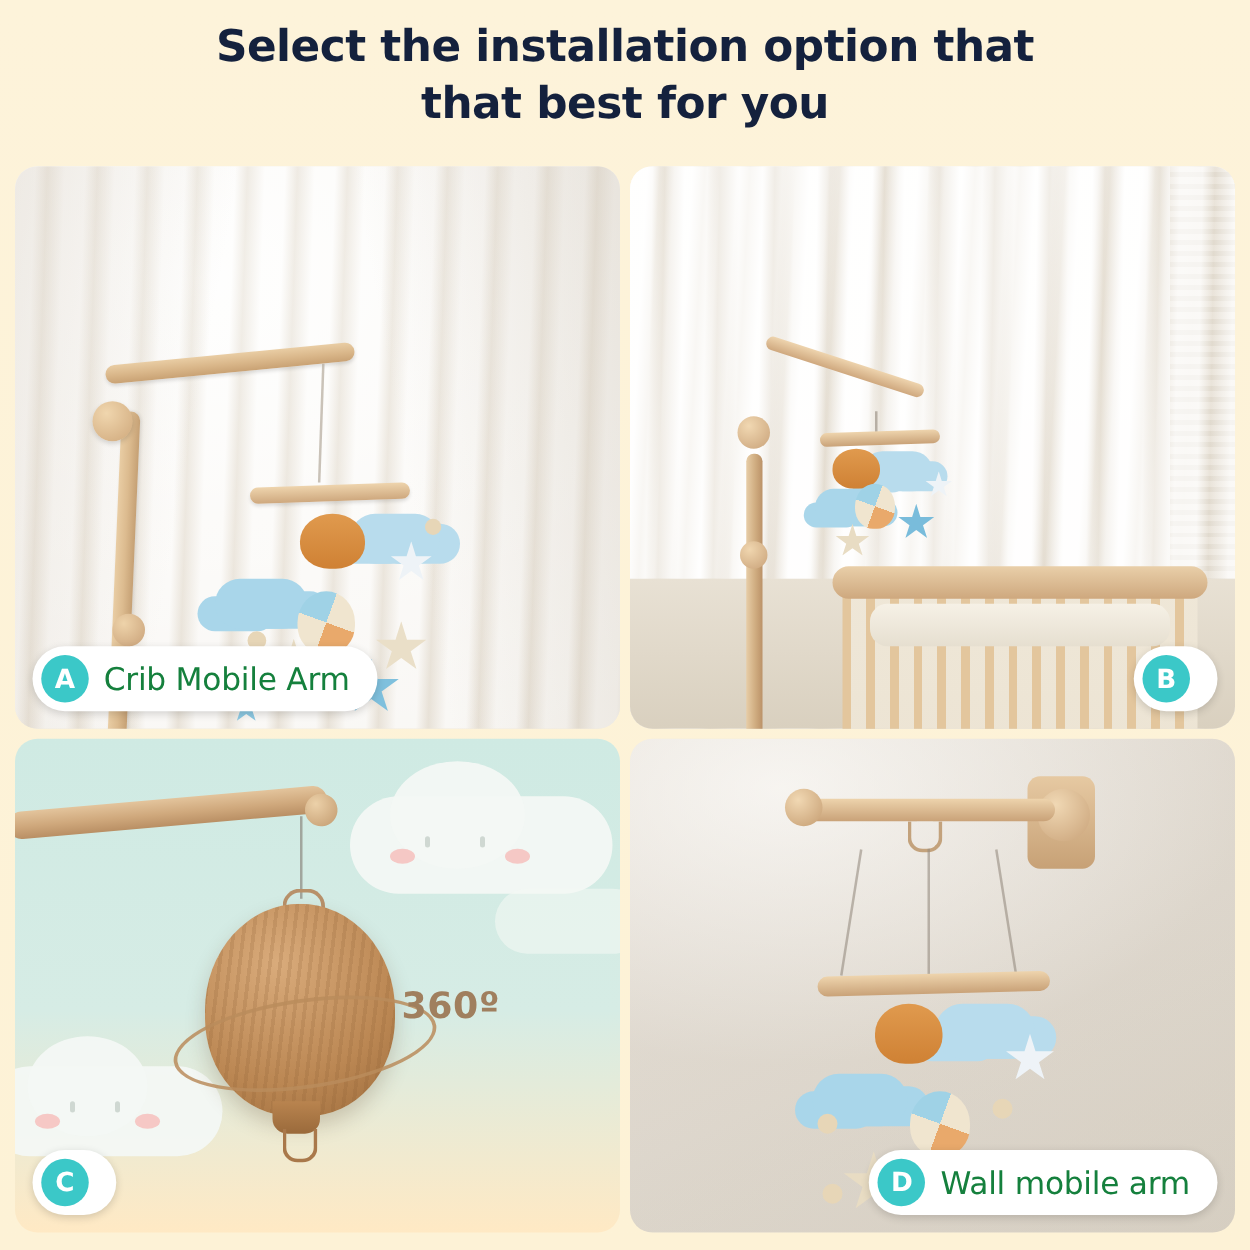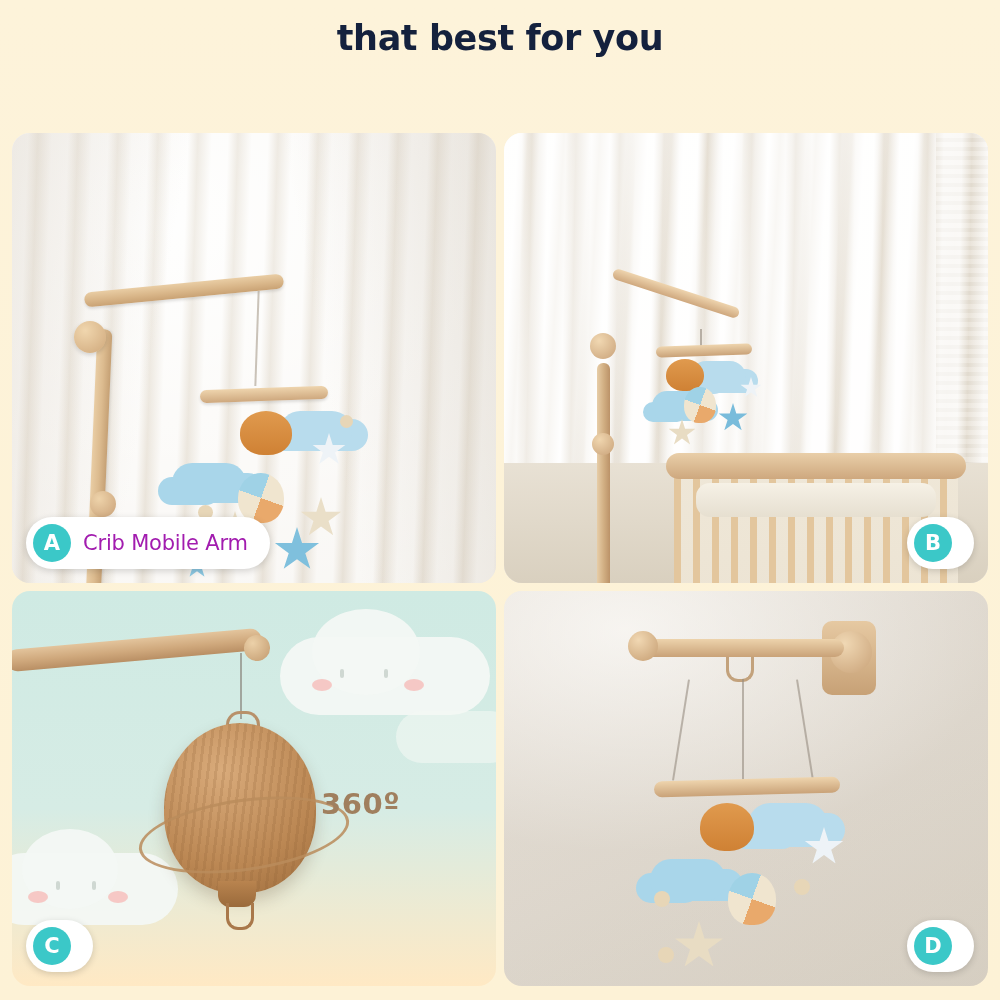--- a/index.html
+++ b/index.html
@@ -71,22 +71,22 @@
     border-radius: 50%;
     color: #ffffff;
     font-size: 21px;
     font-weight: bold;
     display: flex;
     align-items: center;
     justify-content: center;
     flex: 0 0 auto;
   }
   .pill-label {
-    font-size: 21px;
-    color: #a21caf;
+    font-size: 25px;
+    color: #15803d;
     white-space: nowrap;
     letter-spacing: -0.2px;
     text-align: right;
   }
 
   
   .photoA {
     background:
       radial-gradient(120% 90% at 30% 20%, #fdfdfb 0%, #f3efe8 55%, #e9e3d9 100%);
   }
@@ -336,20 +336,21 @@
     background: linear-gradient(180deg,#eed4ad,#c9a278);
     transform: rotate(-1.5deg);
   }
 </style>
 </head>
 <body>
 
 <div class="page">
 
   <div class="heading">
+    <span class="l1">Select the installation option that</span>
     <span class="l2">that best for you</span>
   </div>
 
   <div class="grid">
 
     <div class="cell photoA">
       <div class="curtainA"></div>
       <div class="curtainA2"></div>
 
       <div class="woodA-horiz"></div>
@@ -465,17 +466,18 @@
       <div class="felt" style="left:146px;top:268px;width:76px;height:42px;border-radius:28px;background:#a9d6ea;box-shadow:-20px 8px 0 -6px #a9d6ea, 22px 5px 0 -5px #a9d6ea;"></div>
       <div class="felt" style="left:300px;top:236px;width:40px;height:40px;background:#eef3f7;clip-path:polygon(50% 0%,61% 35%,98% 35%,68% 57%,79% 91%,50% 70%,21% 91%,32% 57%,2% 35%,39% 35%);"></div>
       <div class="felt" style="left:224px;top:282px;width:48px;height:52px;border-radius:50% 50% 45% 45%;background:conic-gradient(from 200deg at 50% 50%, #f0e5cf 0 25%, #9fd2e6 25% 50%, #f0e5cf 50% 75%, #e9a96b 75% 100%);"></div>
       <div class="felt" style="left:170px;top:330px;width:50px;height:50px;background:#e8dcc3;clip-path:polygon(50% 0%,61% 35%,98% 35%,68% 57%,79% 91%,50% 70%,21% 91%,32% 57%,2% 35%,39% 35%);"></div>
       <div class="felt" style="left:150px;top:300px;width:16px;height:16px;background:#e7d6b7;"></div>
       <div class="felt" style="left:154px;top:356px;width:16px;height:16px;background:#e7d6b7;"></div>
       <div class="felt" style="left:290px;top:288px;width:16px;height:16px;background:#e7d6b7;"></div>
 
       <div class="pill right">
         <span class="letter" style="background:#3bc8c8">D</span>
+        <span class="pill-label">Wall mobile arm</span>
       </div>
     </div>
 
   </div>
 </div>
 
 </body></html>

